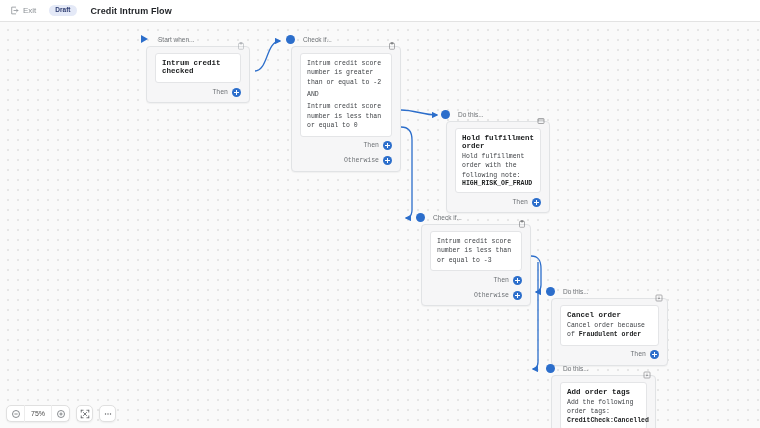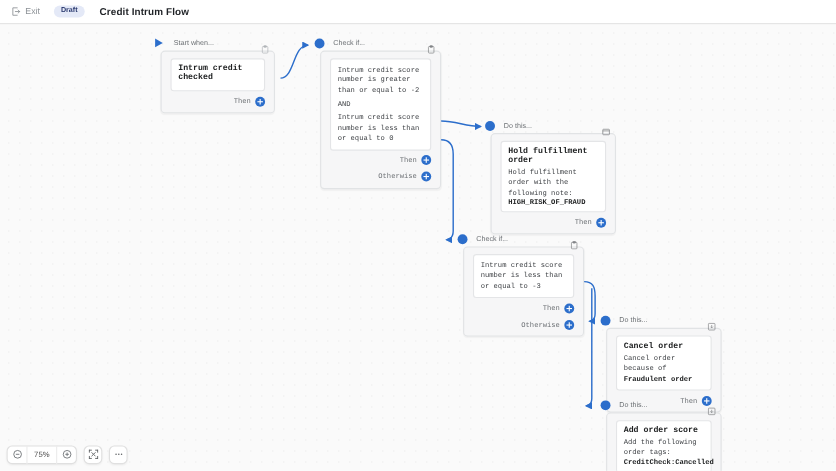--- a/index.html
+++ b/index.html
@@ -217,21 +217,21 @@
         <span class="branch-lbl">Then</span>
         <span class="plus"></span>
       </div>
       <div class="branch-row">
         <span class="branch-lbl">Otherwise</span>
         <span class="plus"></span>
       </div>
     </div>
   </div>
 
-  <div class="node" style="left:446px; top:86px; width:114px;">
+  <div class="node" style="left:446px; top:86px; width:104px;">
     <div class="node-head">
       <span class="head-dot"></span>
       <span class="label">Do this...</span>
       <span class="hicon">
         <svg viewBox="0 0 16 16" width="8" height="8" fill="none" stroke="#5c5f62" stroke-width="1.4">
           <rect x="2" y="3" width="12" height="10" rx="1.2"></rect>
             <path d="M2 6h12"></path>
         </svg>
       </span>
     </div>
@@ -267,21 +267,21 @@
         <span class="branch-lbl">Then</span>
         <span class="plus"></span>
       </div>
       <div class="branch-row">
         <span class="branch-lbl">Otherwise</span>
         <span class="plus"></span>
       </div>
     </div>
   </div>
 
-  <div class="node" style="left:551px; top:263px; width:105px;">
+  <div class="node" style="left:551px; top:263px; width:117px;">
     <div class="node-head">
       <span class="head-dot"></span>
       <span class="label">Do this...</span>
       <span class="hicon">
         <svg viewBox="0 0 16 16" width="8" height="8" fill="none" stroke="#5c5f62" stroke-width="1.3">
           <rect x="2" y="2" width="12" height="12" rx="1.5"></rect>
             <path d="M8 5v5"></path>
             <path d="M5.8 8 8 10.2 10.2 8"></path>
         </svg>
       </span>
@@ -305,21 +305,21 @@
       <span class="hicon">
         <svg viewBox="0 0 16 16" width="8" height="8" fill="none" stroke="#5c5f62" stroke-width="1.3">
           <rect x="2" y="2" width="12" height="12" rx="1.5"></rect>
             <path d="M8 5v5"></path>
             <path d="M5.8 8 8 10.2 10.2 8"></path>
         </svg>
       </span>
     </div>
     <div class="node-body gray">
       <div class="inner-card">
-        <div class="n-title">Add order score</div>
+        <div class="n-title">Add order tags</div>
         <div class="n-text">Add the following order tags:</div>
         <div class="n-code">CreditCheck:Cancelled</div>
       </div>
 
     </div>
   </div>
 
   <div class="bottombar">
     <div class="zoom-group">
       <div class="zoom-btn">

